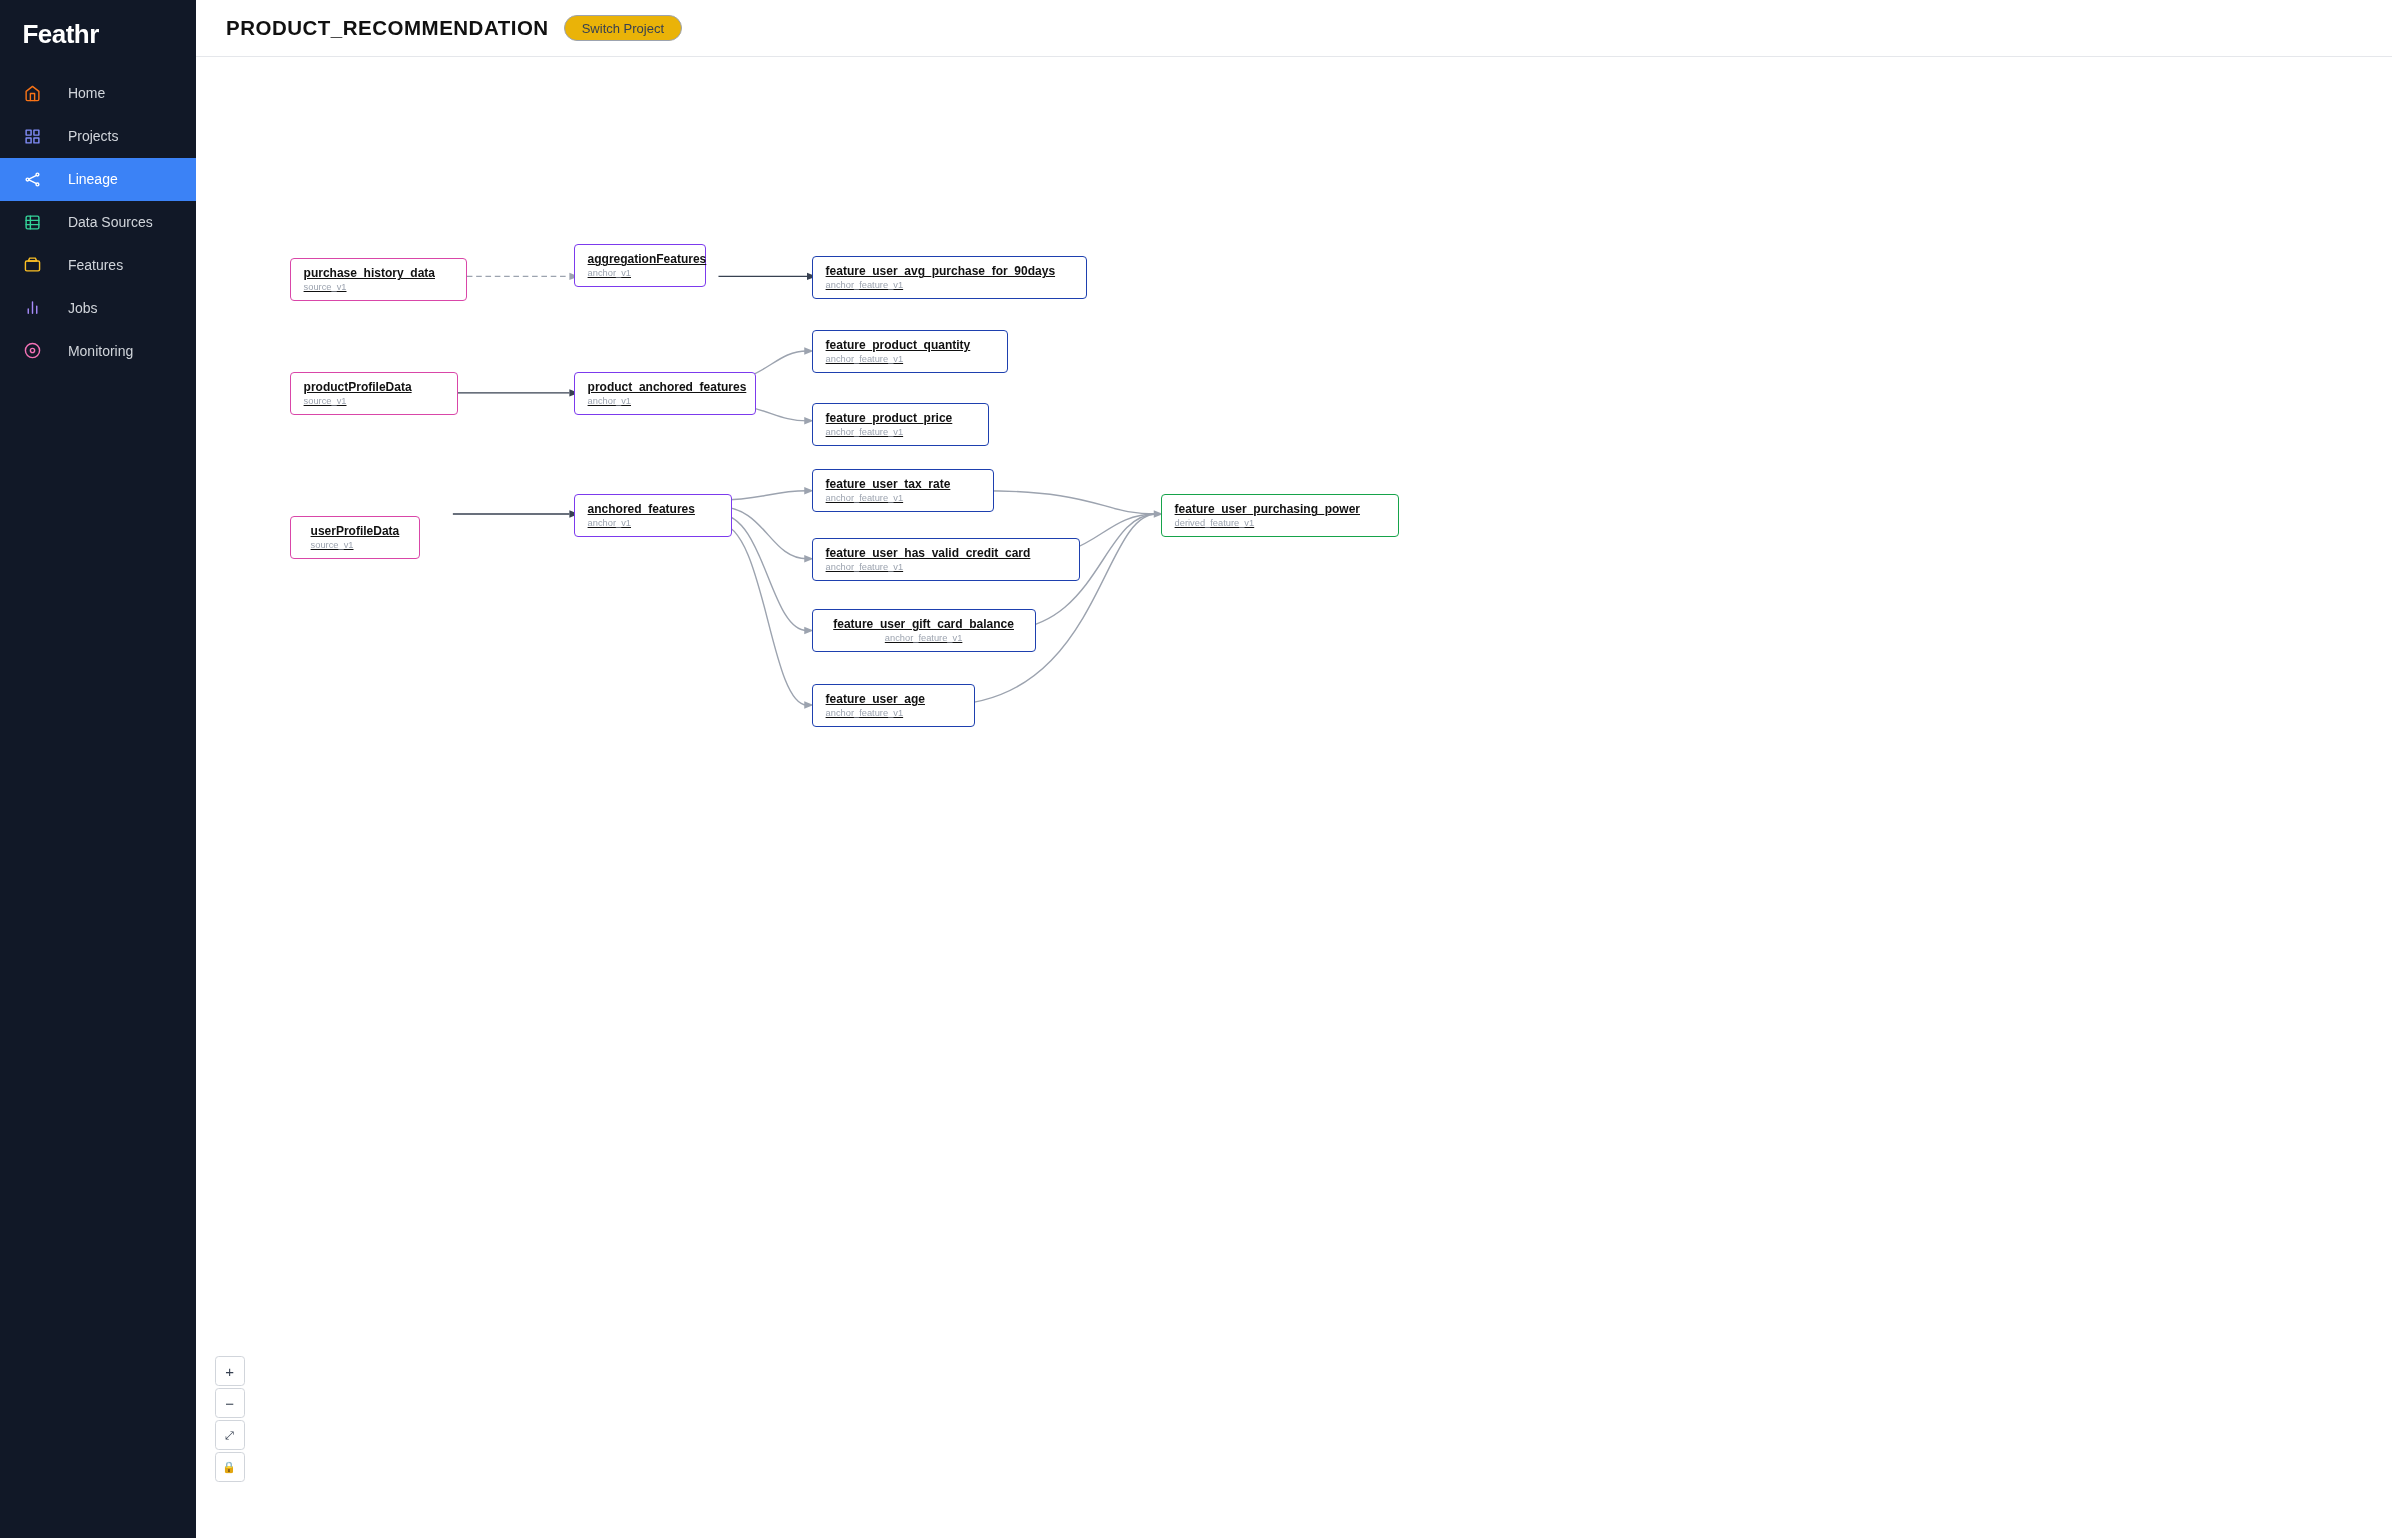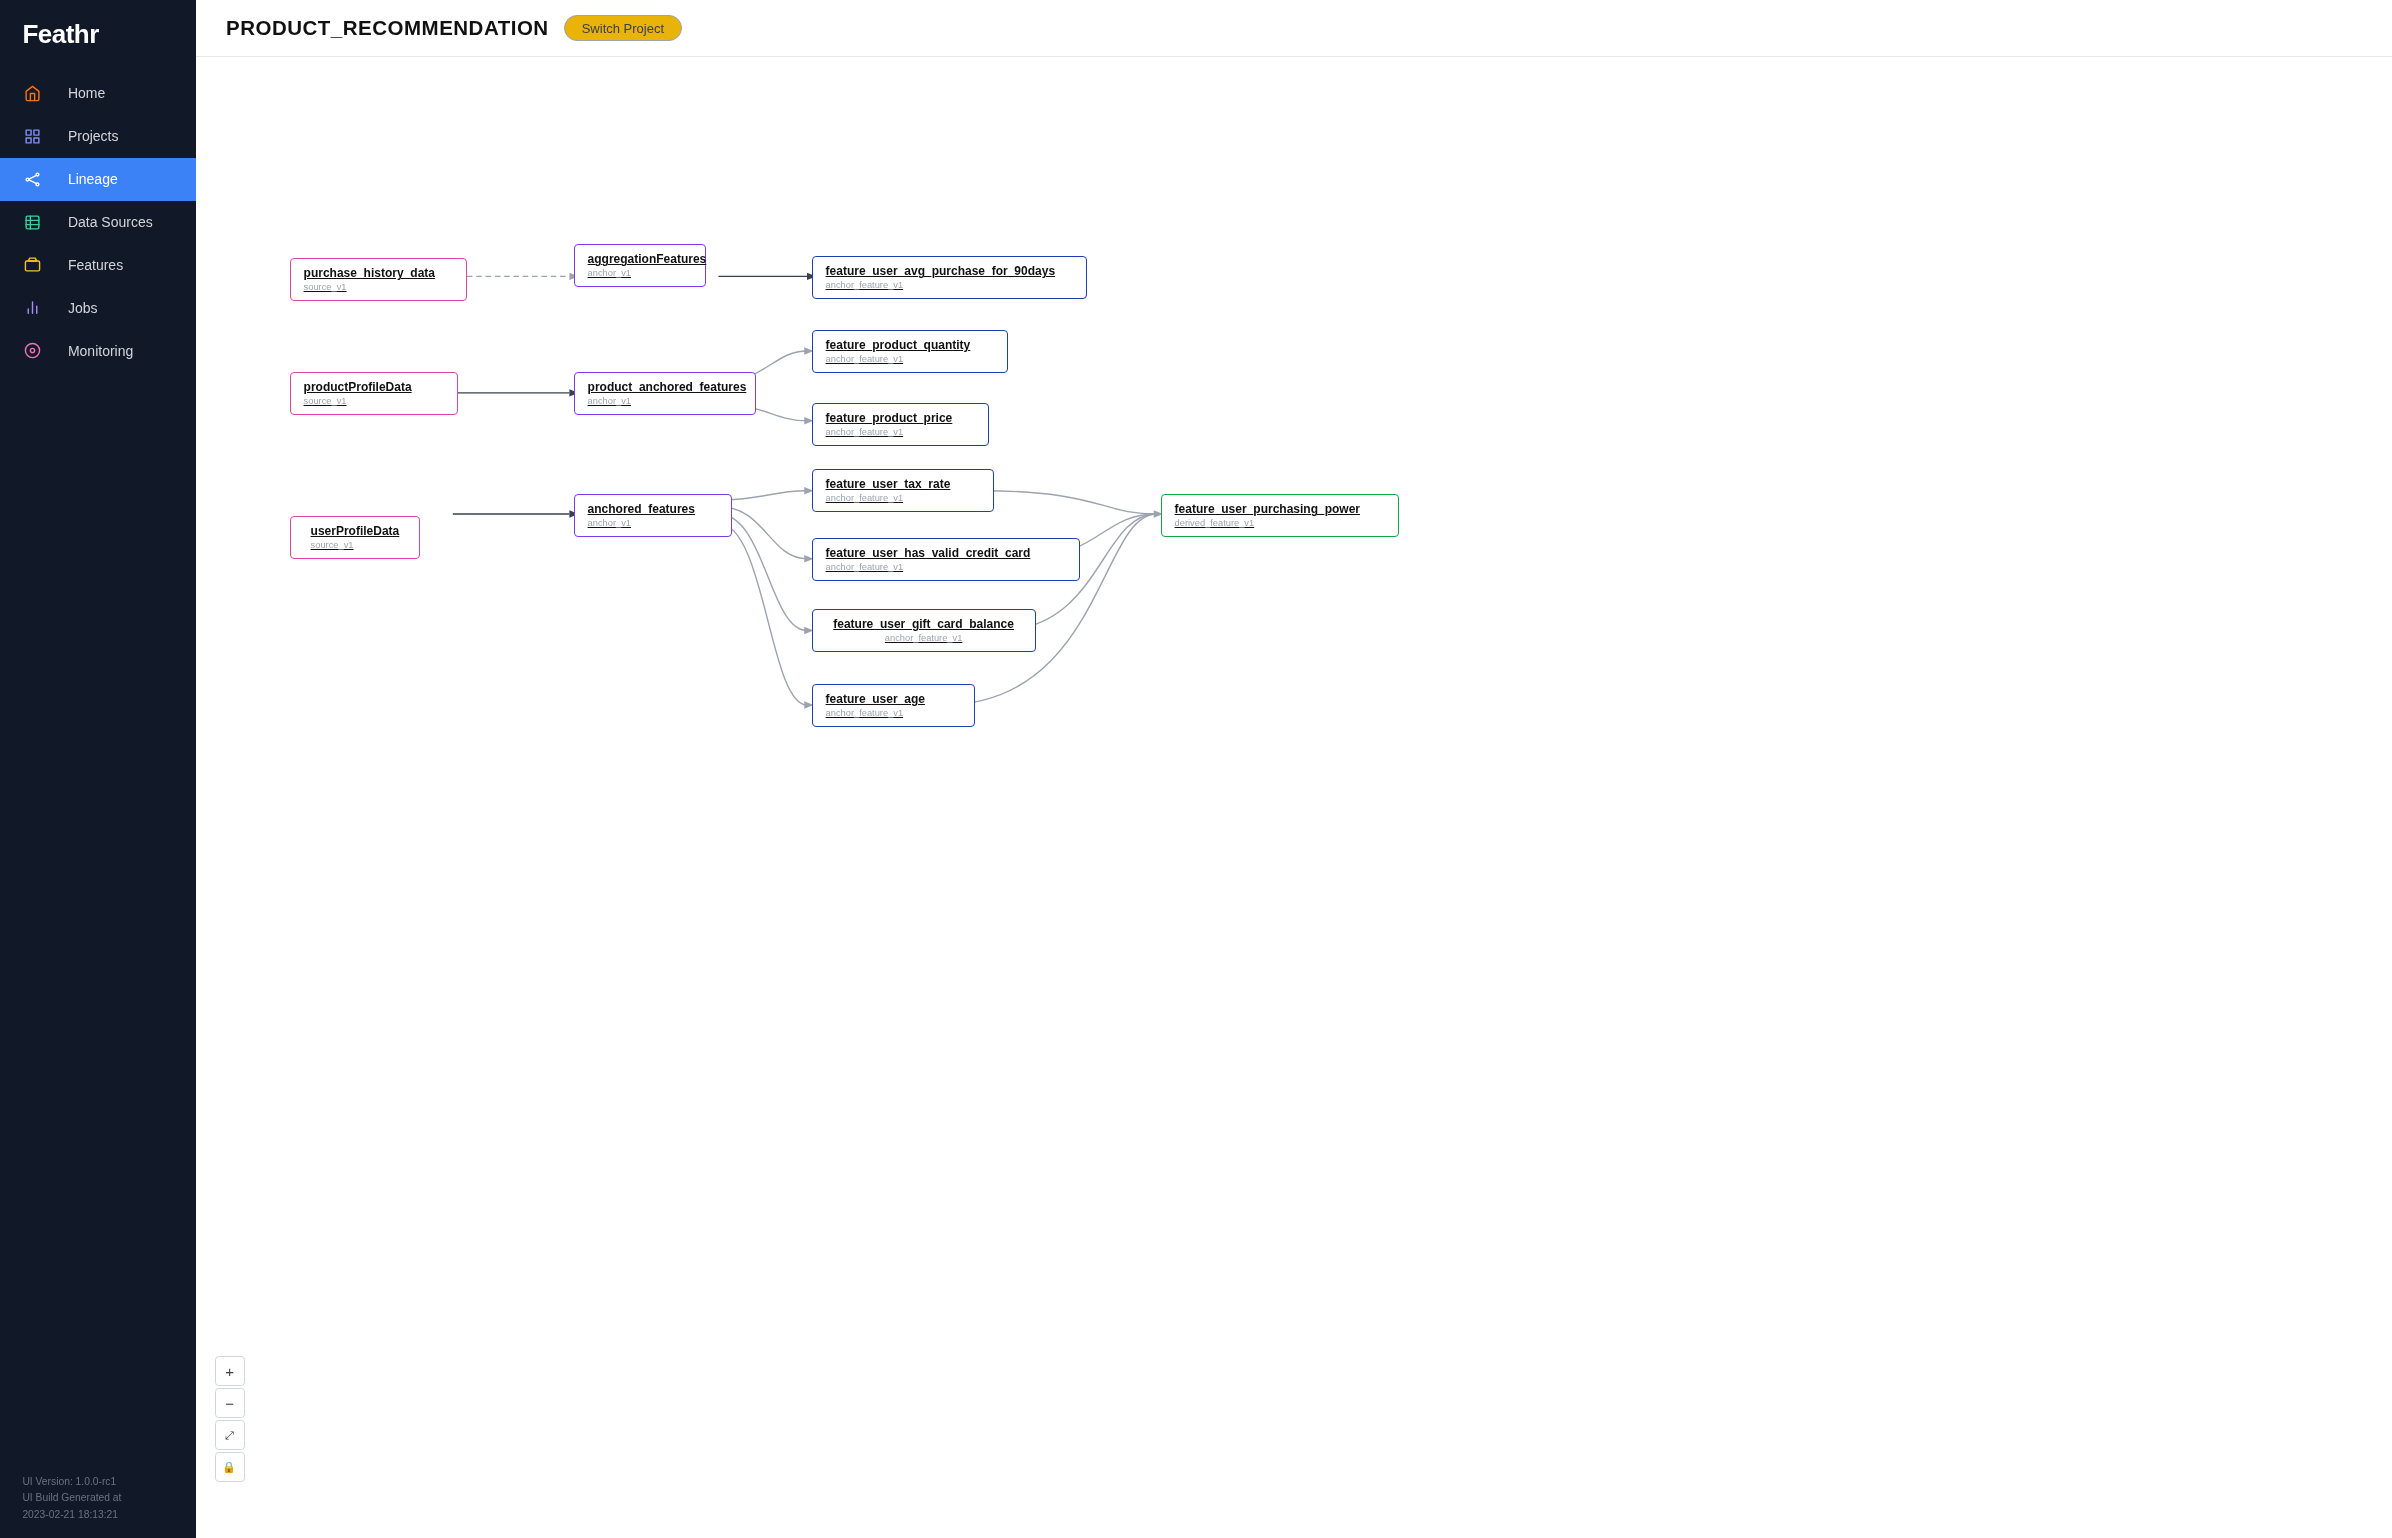--- a/index.html
+++ b/index.html
@@ -255,27 +255,20 @@
   <div class="nav-item">
     <span class="nav-icon">
       <svg width="17" height="17" viewBox="0 0 24 24" fill="none" stroke="#f472b6" stroke-width="2" stroke-linecap="round" stroke-linejoin="round">
         <circle cx="12" cy="12" r="10"></circle>
           <circle cx="12" cy="12" r="3"></circle>
       </svg>
     </span>
     <span>Monitoring</span>
   </div>
 
-  <div class="sidebar-bottom">
-    <div>UI Version: 1.0.0-rc1</div>
-    <div>
-      <span>UI Build Generated at</span><br>
-      <span>2023-02-21 18:13:21</span>
-    </div>
-  </div>
 </div>
 
 <div id="main">
 
   <div id="header">
     <span id="project-title">PRODUCT_RECOMMENDATION</span>
     <button id="switch-project-btn">Switch Project</button>
   </div>
 
 

